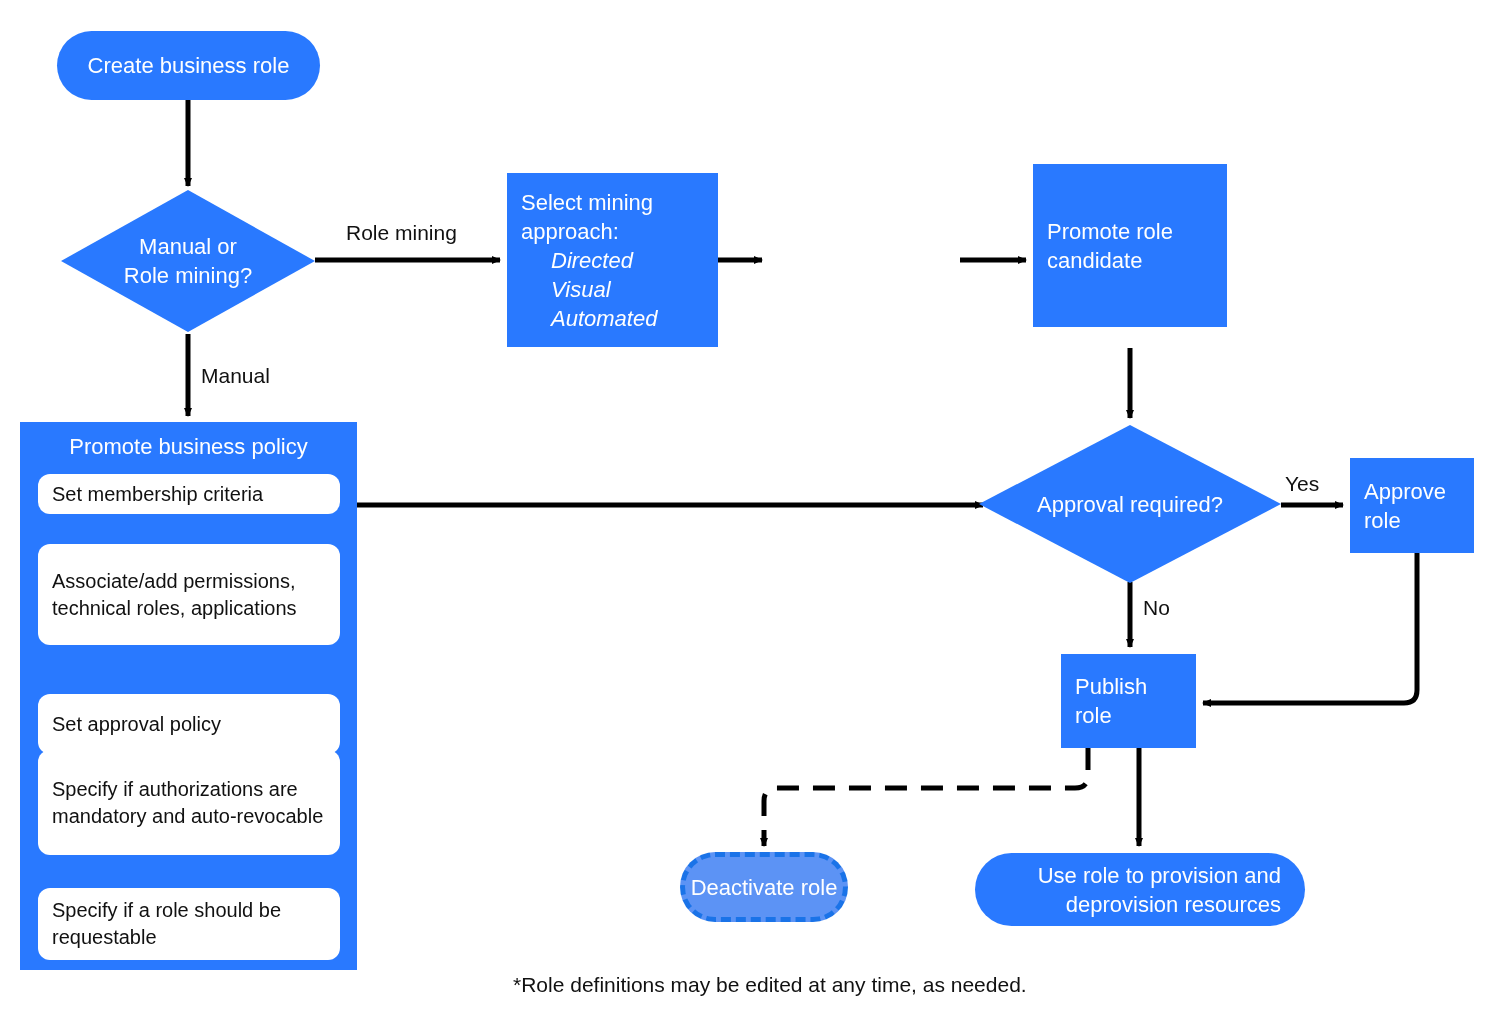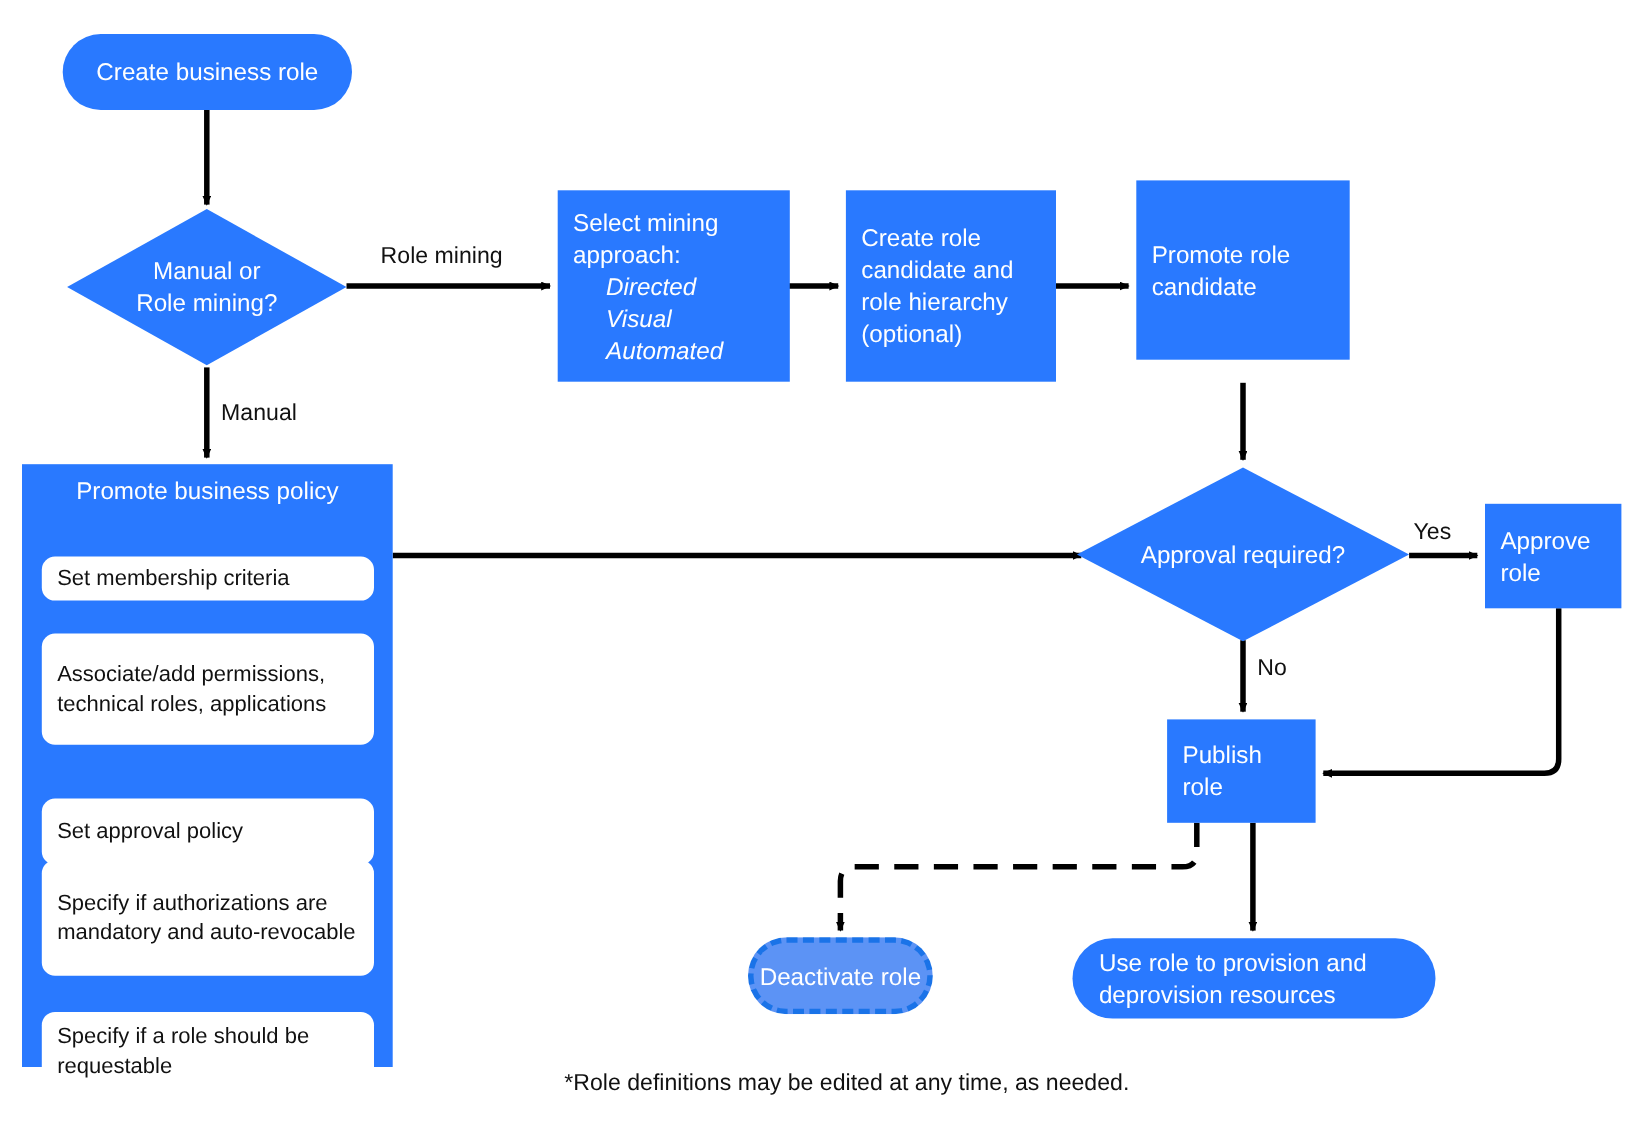--- a/index.html
+++ b/index.html
@@ -4,36 +4,36 @@
 <style>
   html,body{margin:0;padding:0;background:#ffffff;}
   body{width:1502px;height:1022px;overflow:hidden;font-family:"Liberation Sans",sans-serif;}
   #stage{position:relative;width:1502px;height:1022px;background:#fff;}
   svg#wires{position:absolute;left:0;top:0;width:1502px;height:1022px;overflow:visible;}
 
   .node{position:absolute;box-sizing:border-box;display:flex;}
   .fill-blue{background:#2979FF;}
   .txt-white{color:#ffffff;}
 
-  .pill{border-radius:999px;align-items:center;justify-content:center;text-align:left;}
+  .pill{border-radius:999px;align-items:center;justify-content:center;text-align:right;}
   .rect{align-items:center;justify-content:flex-start;text-align:left;}
   .center-both{align-items:center;justify-content:center;text-align:center;}
 
   .f22{font-size:22px;line-height:29px;}
 
   .diamond-wrap{position:absolute;}
   .diamond-label{position:absolute;left:0;top:0;width:100%;height:100%;
     display:flex;align-items:center;justify-content:center;text-align:center;
     color:#fff;font-size:22px;line-height:29px;pointer-events:none;}
 
   .policy-box{position:absolute;background:#2979FF;}
   .policy-title{position:absolute;width:100%;text-align:center;color:#fff;font-size:22px;line-height:29px;}
   .subbox{position:absolute;background:#ffffff;border-radius:12px;display:flex;align-items:center;
     justify-content:flex-start;box-sizing:border-box;padding:6px 14px;color:#111;
-    font-size:20px;line-height:27px;text-align:left;margin-top:32px;}
+    font-size:20px;line-height:27px;text-align:left;}
 
   .edge-label{position:absolute;color:#111;font-size:21px;line-height:26px;white-space:nowrap;}
   .footnote{position:absolute;color:#111;font-size:21px;line-height:26px;white-space:nowrap;}
 
   .mining-list{display:block;}
   .mining-item{font-style:italic;padding-left:30px;}
   .pad-left{padding-left:14px;padding-right:8px;}
 </style>
 </head>
 <body>
@@ -99,23 +99,20 @@
   <div class="node rect fill-blue txt-white f22 pad-left" style="left:507px;top:173px;width:211px;height:174px;">
     <div class="mining-list">
       <div>Select mining</div>
       <div>approach:</div>
       <div class="mining-item">Directed</div>
       <div class="mining-item">Visual</div>
       <div class="mining-item">Automated</div>
     </div>
   </div>
 
-  <div class="node rect fill-blue txt-white f22 pad-left" style="left:769px;top:173px;width:191px;height:174px;">
-    <span>Create role candidate and role hierarchy (optional)</span>
-  </div>
 
   <div class="node rect fill-blue txt-white f22 pad-left" style="left:1033px;top:164px;width:194px;height:163px;">
     <span>Promote role candidate</span>
   </div>
 
   <div class="policy-box" style="left:20px;top:422px;width:337px;height:548px;">
     <div class="policy-title" style="top:10px;">Promote business policy</div>
     <div class="subbox" style="left:18px;top:52px;width:302px;height:40px;">Set membership criteria</div>
     <div class="subbox" style="left:18px;top:122px;width:302px;height:101px;">Associate/add permissions, technical roles, applications</div>
     <div class="subbox" style="left:18px;top:272px;width:302px;height:60px;">Set approval policy</div>

